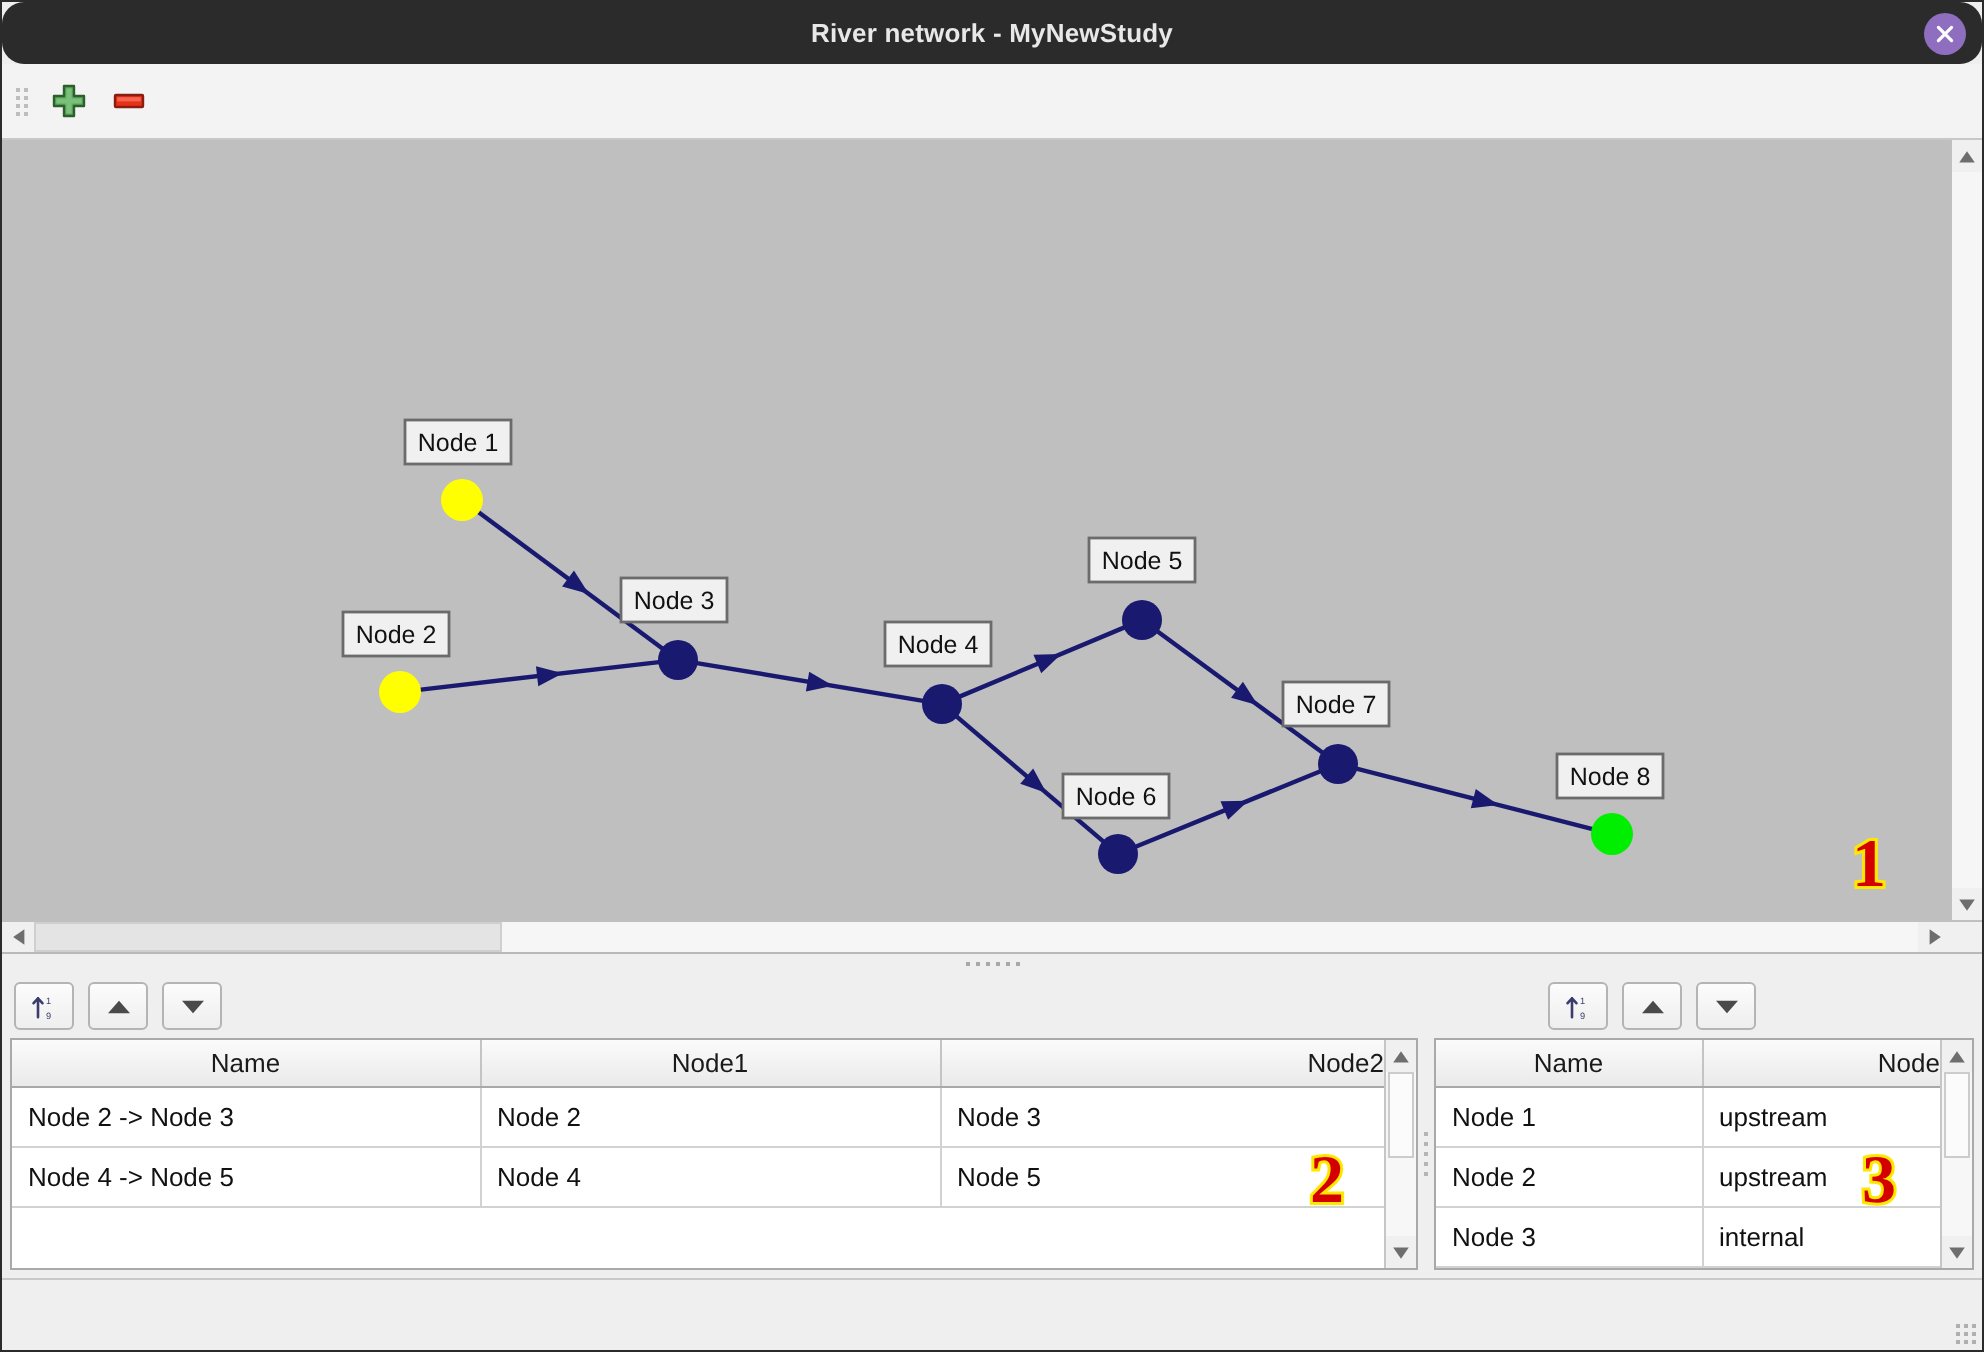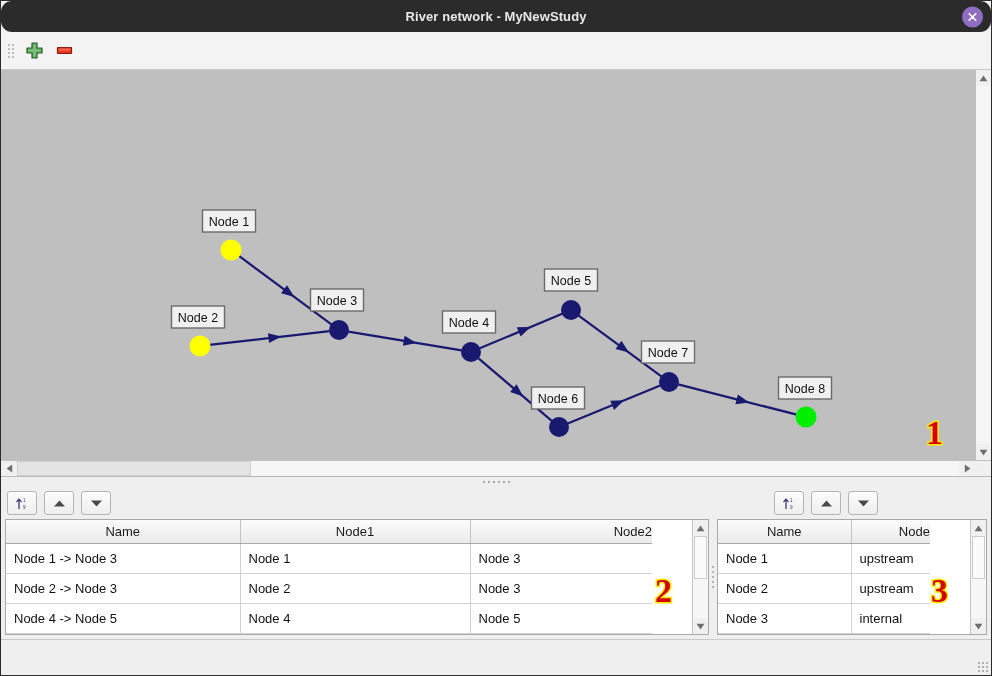--- a/index.html
+++ b/index.html
@@ -164,21 +164,21 @@
     border: 1px solid #a9a9a9;
     min-height: 0; overflow: hidden;
     position: relative;
   }
   .panel-left { flex: 0 0 704px; width: 704px; }
   .panel-gap { flex: 0 0 8px; width: 8px; display:flex; align-items:center; justify-content:center;}
   .panel-gap .vdots { display: grid; grid-template-rows: repeat(5,2px); gap: 3px; }
   .panel-gap .vdots i { width:2px;height:2px;background:#b5b5b5;display:block; }
   .panel-right { flex: 1 1 auto; }
 
-  .tbl-body-wrap { display: flex; flex: 1 1 auto; min-height: 0; gap: 40px; }
+  .tbl-body-wrap { display: flex; flex: 1 1 auto; min-height: 0; }
   .tbl-scrollarea { flex: 1 1 auto; min-width: 0; overflow: hidden; }
   table.grid {
     width: 100%; border-collapse: collapse;
     table-layout: fixed; font-size: 13px;
   }
   table.grid th {
     height: 23px;
     background: linear-gradient(#fbfbfb, #eaeaea);
     border-right: 1px solid #c4c4c4;
     border-bottom: 1px solid #a9a9a9;
@@ -436,25 +436,20 @@
                 </colgroup>
               <thead>
                   <tr id="reaches-head">
                     <th>Name</th>
                     <th>Node1</th>
                     <th>Node2</th>
                   </tr>
                 </thead>
               <tbody id="reaches-body">
                   <tr>
-                    <td>Node 1 -&gt; Node 3</td>
-                    <td>Node 1</td>
-                    <td>Node 3</td>
-                  </tr>
-                  <tr>
                     <td>Node 2 -&gt; Node 3</td>
                     <td>Node 2</td>
                     <td>Node 3</td>
                   </tr>
                   <tr>
                     <td>Node 4 -&gt; Node 5</td>
                     <td>Node 4</td>
                     <td>Node 5</td>
                   </tr>
                 </tbody>

